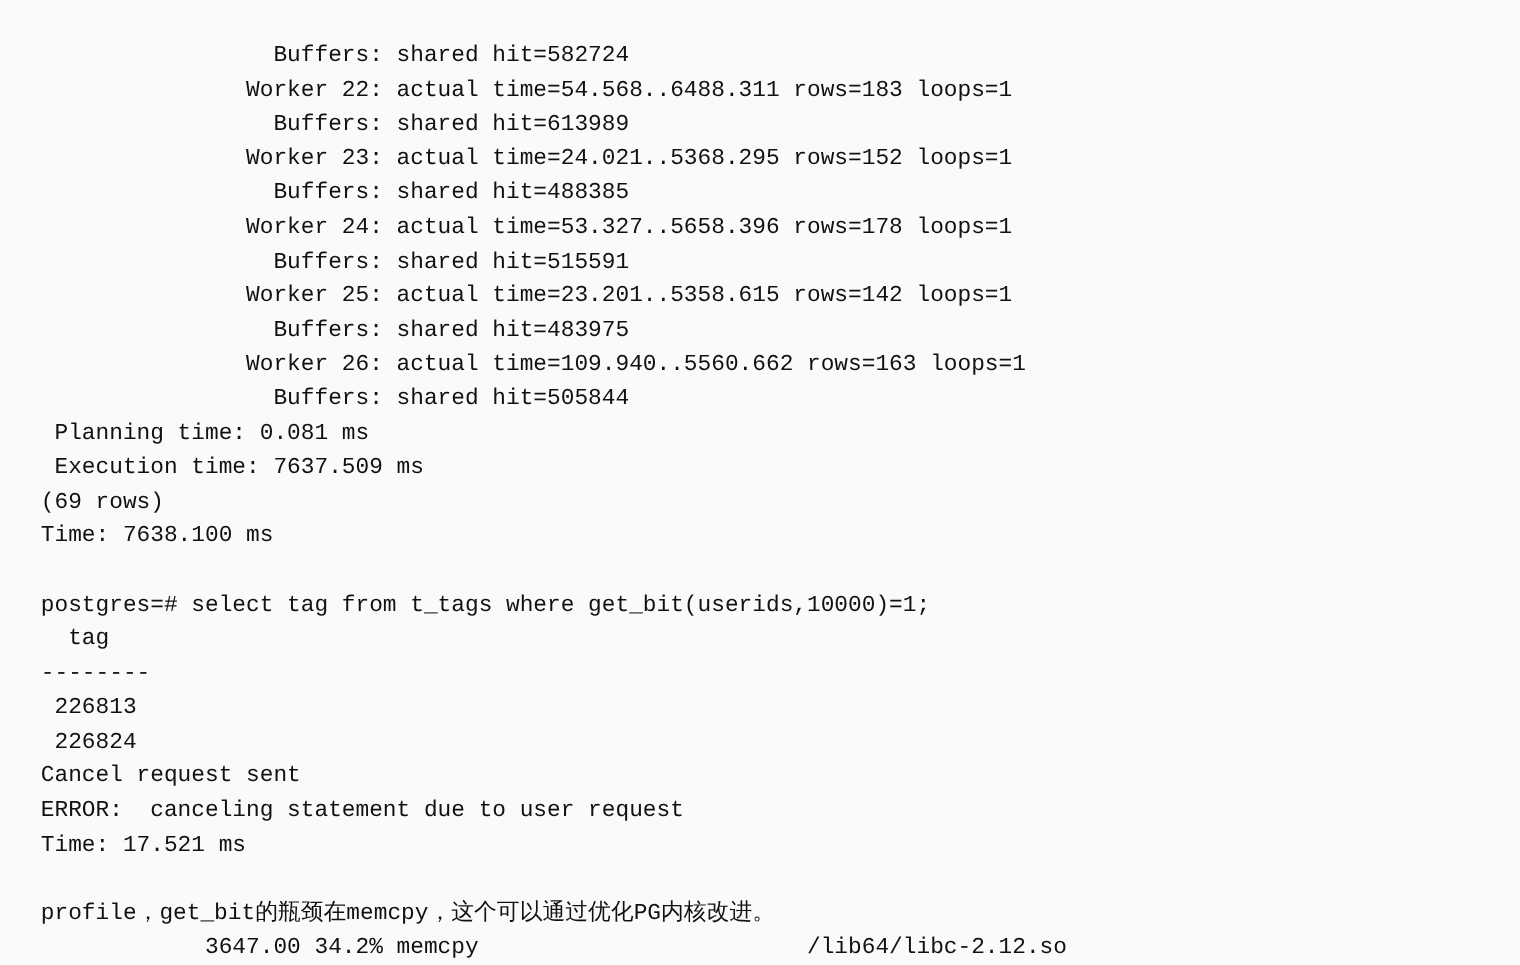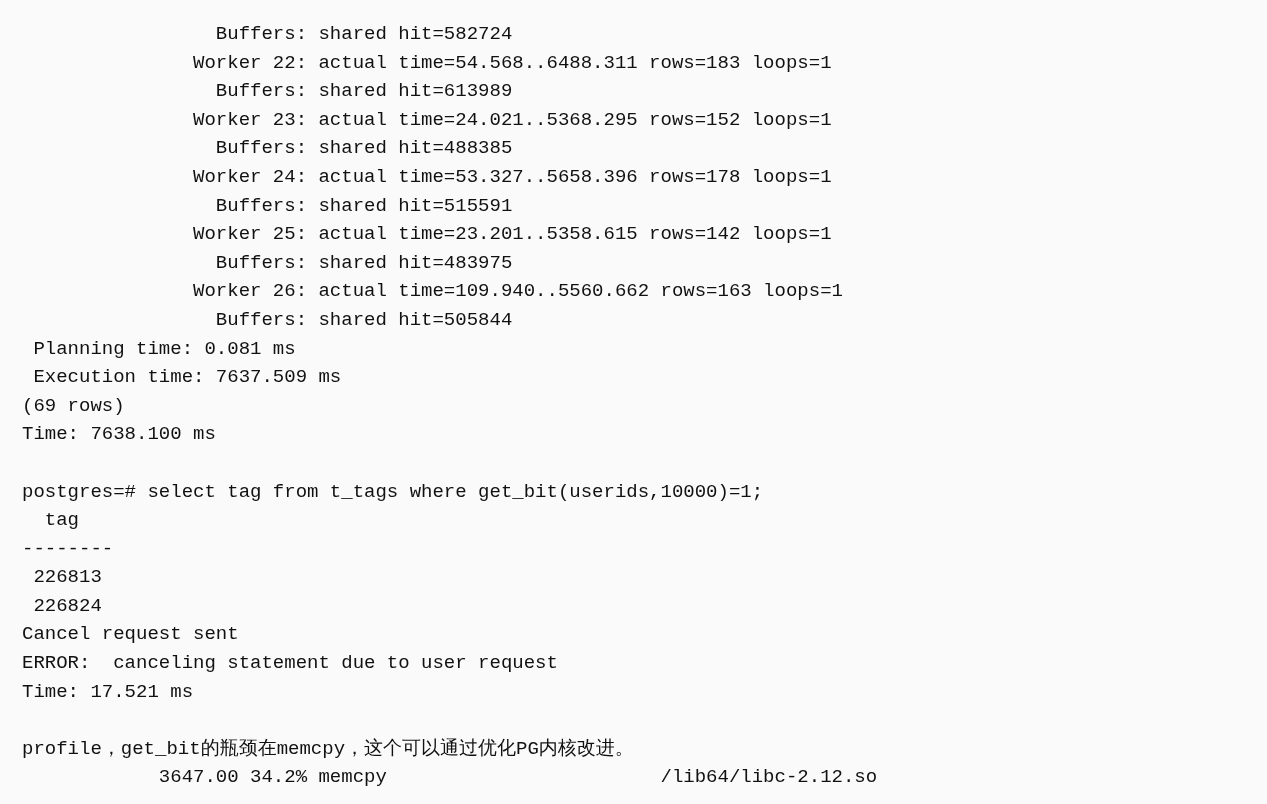--- a/index.html
+++ b/index.html
@@ -2,21 +2,21 @@
 <html><head>
 <meta charset="utf-8">
 <style>
   html, body {
     margin: 0;
     padding: 0;
     background: #fafafa;
     width: 1267px;
   }
   pre.code {
-    margin: 4px;
+    margin: 16px;
     padding: 16px 0 0 18px;
     font-family: "SFMono-Regular", Consolas, "Liberation Mono", Menlo, Courier, monospace;
     font-size: 19px;
     line-height: 28.6px;
     color: #111;
     white-space: pre;
     letter-spacing: 0;
   }
 </style>
 </head>

